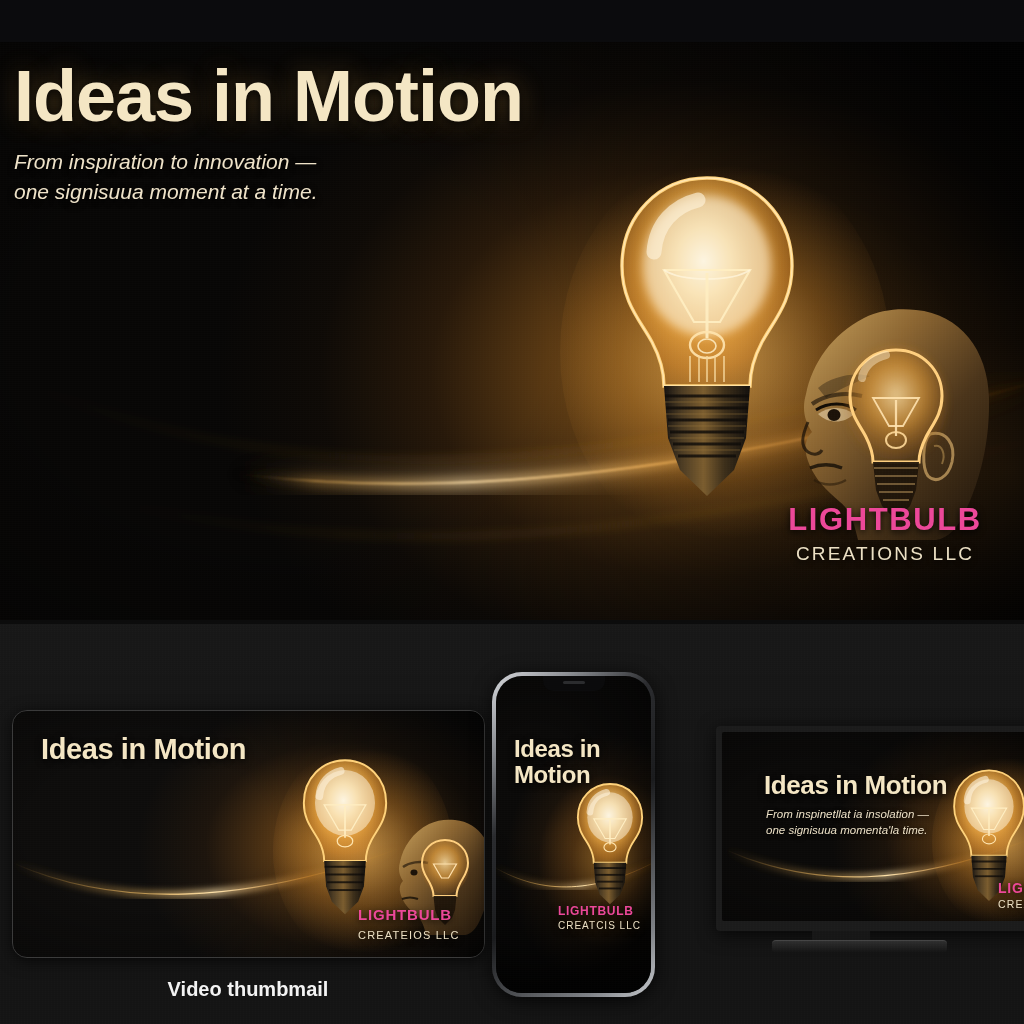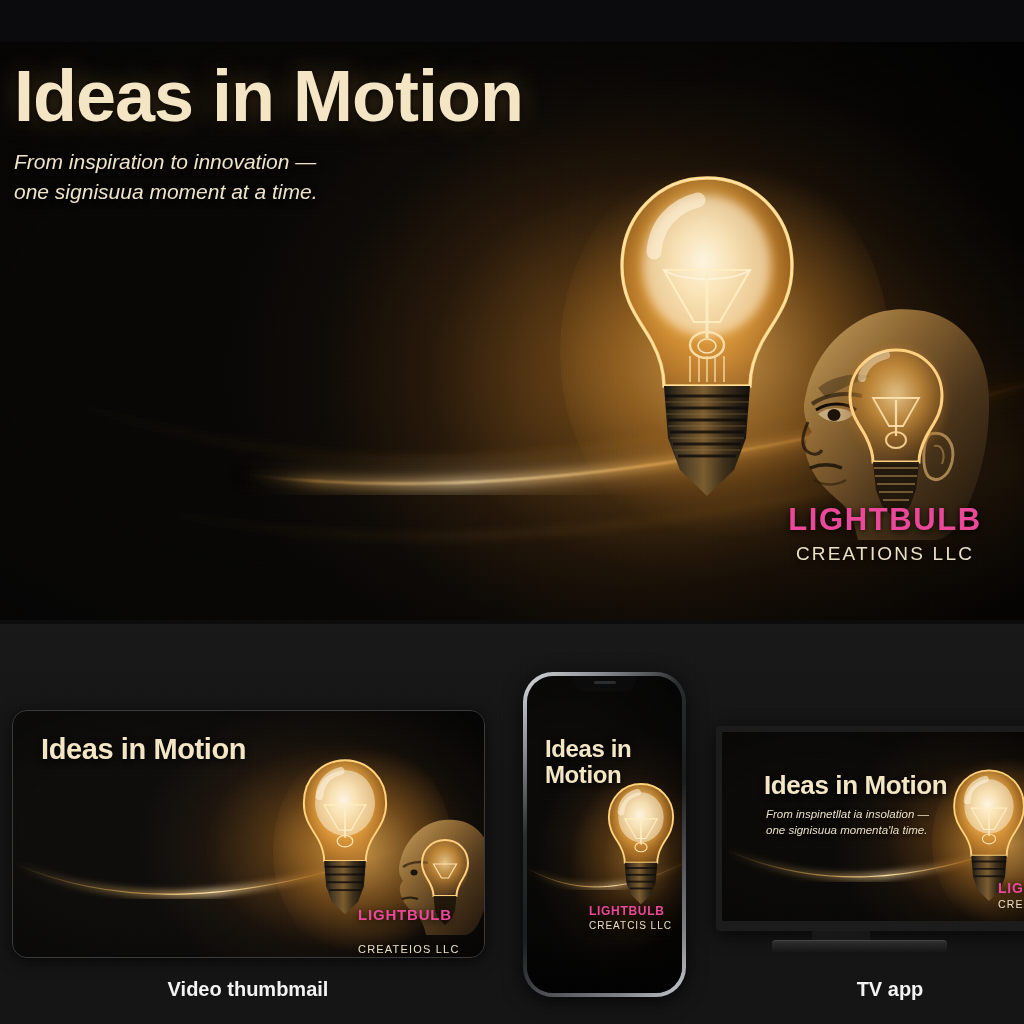--- a/index.html
+++ b/index.html
@@ -72,21 +72,21 @@
   .mini-vig{position:absolute;inset:0;
         background:radial-gradient(ellipse 420px 260px at 140px 120px,
             rgba(0,0,0,0) 28%, rgba(0,0,0,.55) 80%, rgba(0,0,0,.85) 100%);}
   .mini-title{position:absolute;font-weight:700;color:#f4e6c4;letter-spacing:-.4px;
         text-shadow:0 2px 7px rgba(0,0,0,.9);z-index:10;}
   .mini-sub{position:absolute;font-style:italic;color:#ece0c6;line-height:1.35;
         text-shadow:0 1px 5px rgba(0,0,0,.9);z-index:10;}
   .mini-sub span{display:block;}
 
   
-  .phone{position:absolute;left:523px;top:672px;width:163px;height:325px;border-radius:30px;
+  .phone{position:absolute;left:492px;top:672px;width:163px;height:325px;border-radius:30px;
         background:linear-gradient(135deg,#d8dade 0%,#8b8e93 16%,#2a2b2e 34%,#1a1b1d 55%,#7e8186 86%,#c9ccd0 100%);
         padding:4px;box-sizing:border-box;box-shadow:0 4px 20px rgba(0,0,0,.8);}
   .phone-screen{position:relative;width:100%;height:100%;border-radius:26px;overflow:hidden;background:#0a0908;}
   .notch{position:absolute;left:50%;top:0;transform:translateX(-50%);width:62px;height:15px;
         background:#0b0b0c;border-radius:0 0 10px 10px;z-index:25;}
   .notch-speaker{position:absolute;left:50%;top:5px;transform:translateX(-50%);width:22px;height:3px;
         border-radius:2px;background:#2b2c2e;}
 
   
   .tv{position:absolute;left:716px;top:726px;width:340px;height:205px;
@@ -326,21 +326,21 @@
       <ellipse cx="108" cy="100" rx="48" ry="54" fill="url(#innerBulbG)" opacity=".85"></ellipse>
       <path d="M108,46 C134,46 154,66 154,92 C154,111 144,121 138,133 C133,143 131,150 131,158 L85,158
                C85,150 83,143 78,133 C72,121 62,111 62,92 C62,66 82,46 108,46 Z" fill="none" stroke="#ffcf7e" stroke-width="4"></path>
       <path d="M85,94 L131,94 L115,122 L101,122 Z" fill="none" stroke="#ffe2ae" stroke-width="2.4"></path>
       <path d="M85,158 L131,158 L128,186 L122,202 L108,216 L94,202 L88,186 Z" fill="#1d1409" opacity=".92"></path>
     </svg>
 
     <div class="mini-title" style="left:28px;top:22px;font-size:29px;">Ideas in Motion</div>
     <div class="logo" style="left:345px;top:195px;width:130px;text-align:left;">
       <div class="logo-main" style="font-size:15px;letter-spacing:.8px;">LIGHTBULB</div>
-      <div class="logo-sub" style="font-size:11px;letter-spacing:1.2px;margin-top:20px;">CREATEIOS LLC</div>
+      <div class="logo-sub" style="font-size:11px;letter-spacing:1.2px;margin-top:6px;">CREATEIOS LLC</div>
     </div>
   </div>
   <div class="caption" style="left:98px;top:978px;width:300px;">Video thumbmail</div>
 
   <div class="phone">
     <div class="phone-screen">
       <div class="notch noclick">
         <div class="notch-speaker"></div>
       </div>
       <div class="noclick" style="position:absolute;inset:0;
@@ -432,16 +432,15 @@
         <span>one signisuua momenta'la time.</span>
       </div>
       <div class="logo" style="left:276px;top:148px;width:70px;text-align:left;">
         <div class="logo-main" style="font-size:14px;letter-spacing:.8px;">LIGH</div>
         <div class="logo-sub" style="font-size:10.5px;letter-spacing:1.2px;margin-top:2px;">CREAT</div>
       </div>
     </div>
   </div>
   <div class="tv-stand-neck noclick"></div>
   <div class="tv-stand-base noclick"></div>
-  <div class="caption" style="left:780px;top:978px;width:220px;">TV app</div>
 
   <div class="grain noclick"></div>
 </div>
 
 </body></html>

